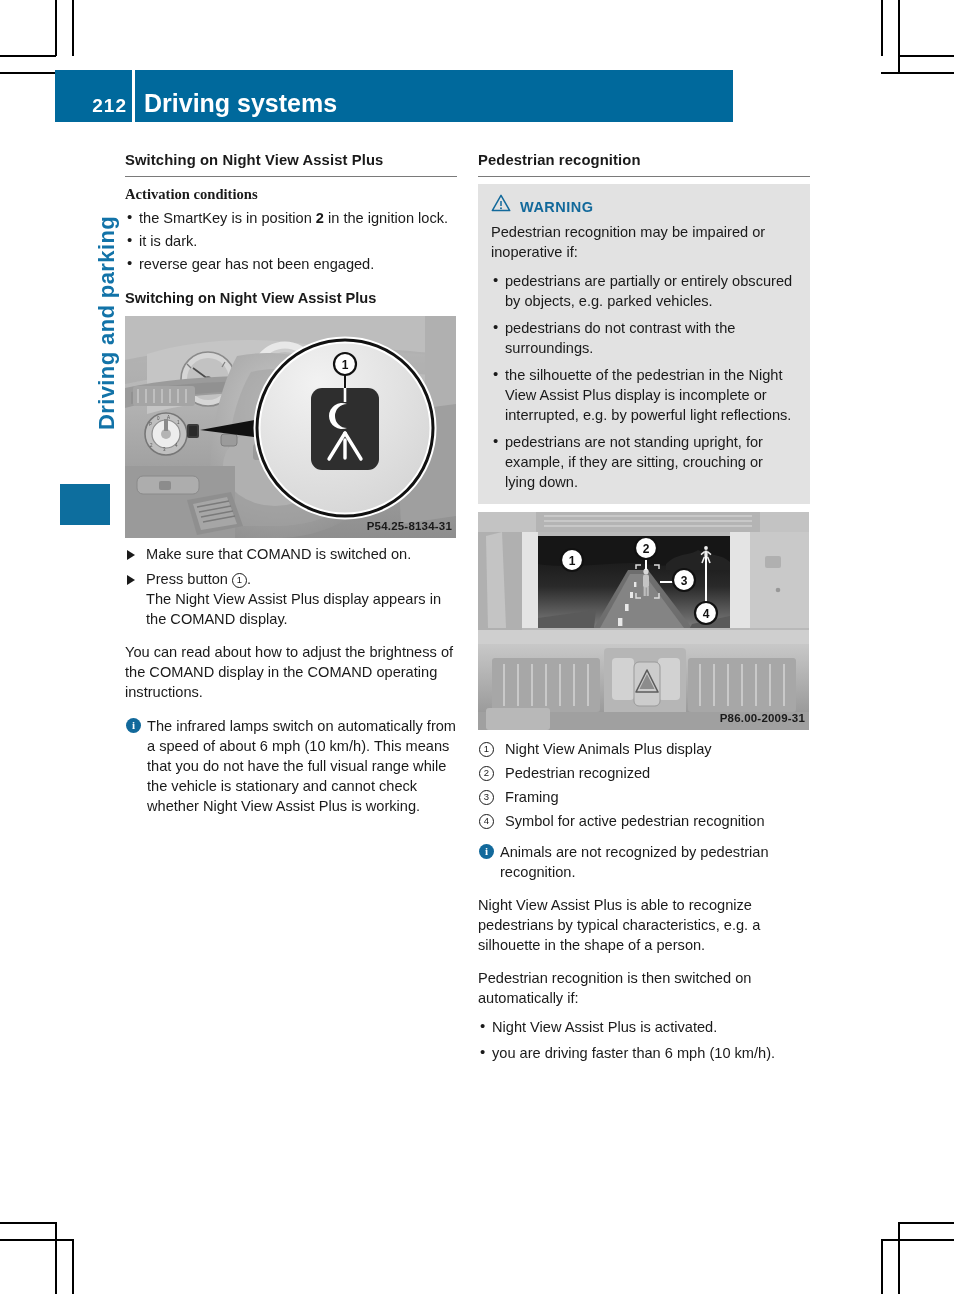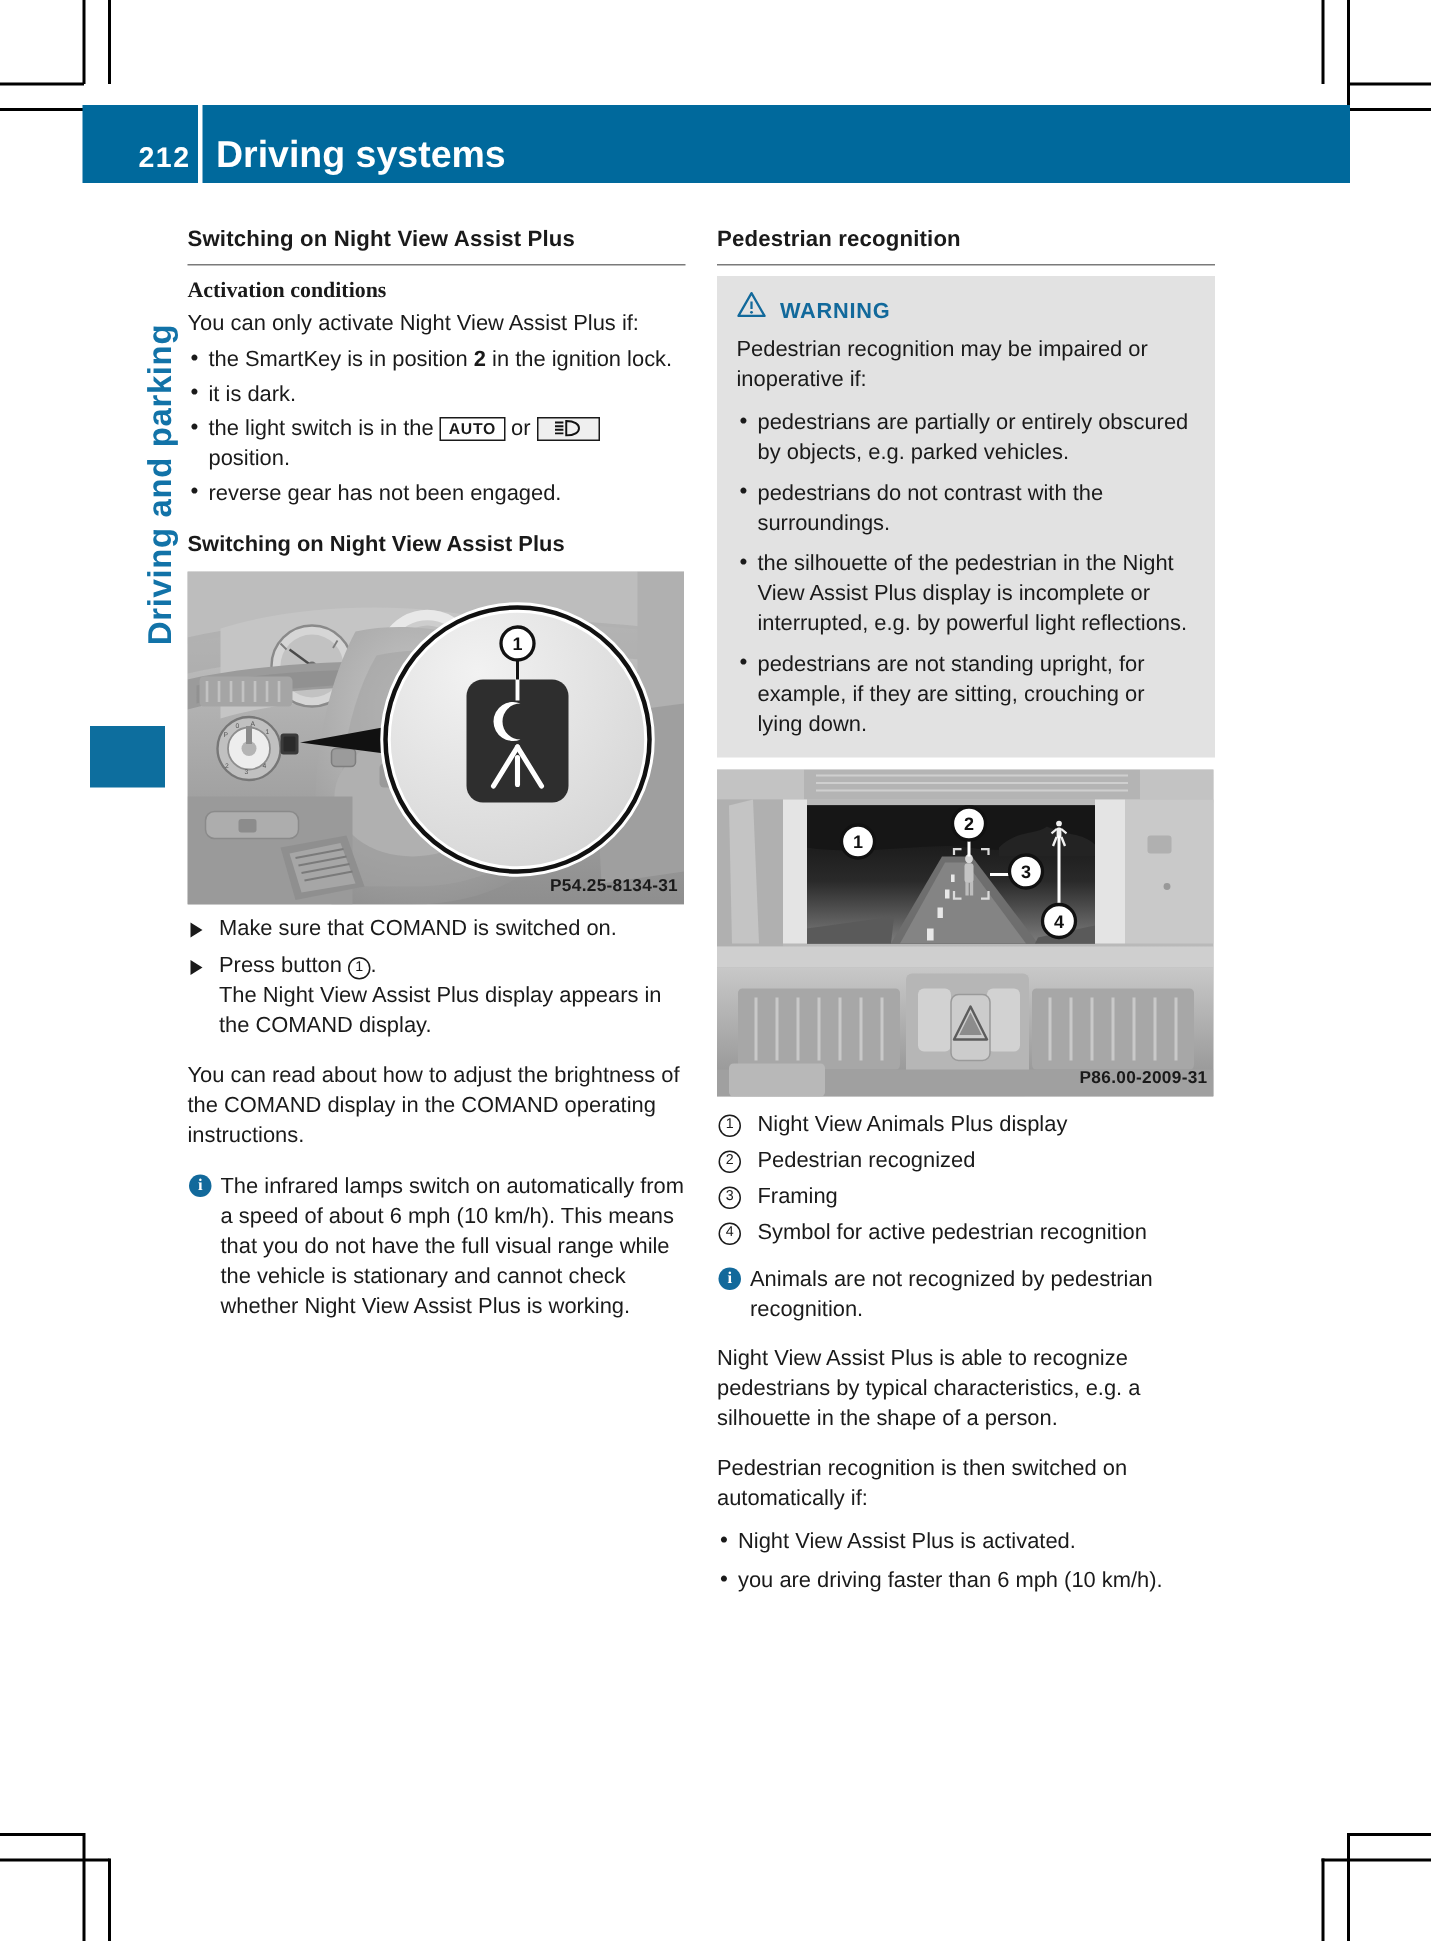--- a/index.html
+++ b/index.html
@@ -17,21 +17,21 @@
   }
 
   
   .crop { position: absolute; background: #000; }
 
   
   .header {
     position: absolute;
     left: 55px;
     top: 70px;
-    width: 845px;
+    width: 678px;
     height: 52px;
     background: #00699c;
   }
   .header-pagenum {
     position: absolute;
     left: 0;
     top: 0;
     width: 72px;
     height: 52px;
     color: #ffffff;
@@ -307,37 +307,27 @@
 </div>
 
 <div class="side-tab-text">Driving and parking</div>
 <div class="side-tab-block"></div>
 
 <div class="col col-left">
 
   <h2 class="sect">Switching on Night View Assist Plus</h2>
 
   <h3 class="sub first">Activation conditions</h3>
-  <p class="body">You can only activate Night View Assist Plus if:</p>
 
   <ul class="bullets">
     <li>
       <span>the SmartKey is in position </span><b>2</b><span> in the ignition lock.</span>
     </li>
     <li>
       <span>it is dark.</span>
-    </li>
-    <li>
-      <span>the light switch is in the </span><span class="keybox">AUTO</span><span> or </span><span class="keybox lamp"><svg width="20" height="11" viewBox="0 0 20 11">
-            <path d="M8.5 0.7 L8.5 10.3 C14 10.3 17 8.2 17 5.5 C17 2.8 14 0.7 8.5 0.7 Z" fill="none" stroke="#111" stroke-width="1.3"></path>
-            <line x1="1" y1="1.7" x2="6.6" y2="1.7" stroke="#111" stroke-width="1.3"></line>
-            <line x1="1" y1="4.1" x2="6.6" y2="4.1" stroke="#111" stroke-width="1.3"></line>
-            <line x1="1" y1="6.5" x2="6.6" y2="6.5" stroke="#111" stroke-width="1.3"></line>
-            <line x1="1" y1="8.9" x2="6.6" y2="8.9" stroke="#111" stroke-width="1.3"></line>
-          </svg></span><span> position.</span>
     </li>
     <li>
       <span>reverse gear has not been engaged.</span>
     </li>
   </ul>
 
   <h3 class="sub">Switching on Night View Assist Plus</h3>
 
   <div class="figure fig1">
     <svg width="331" height="222" viewBox="0 0 331 222" style="display:block">

